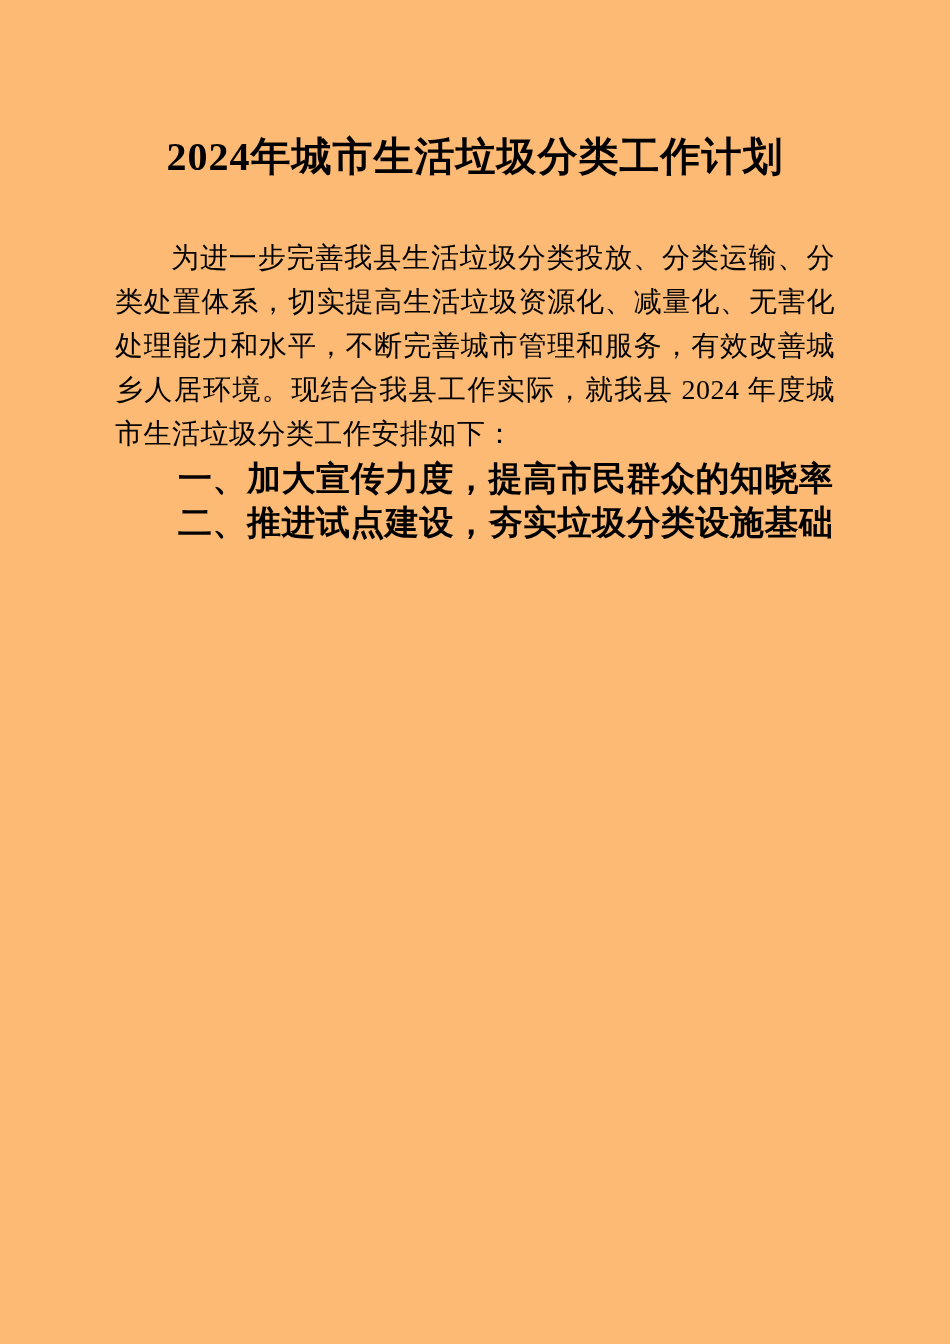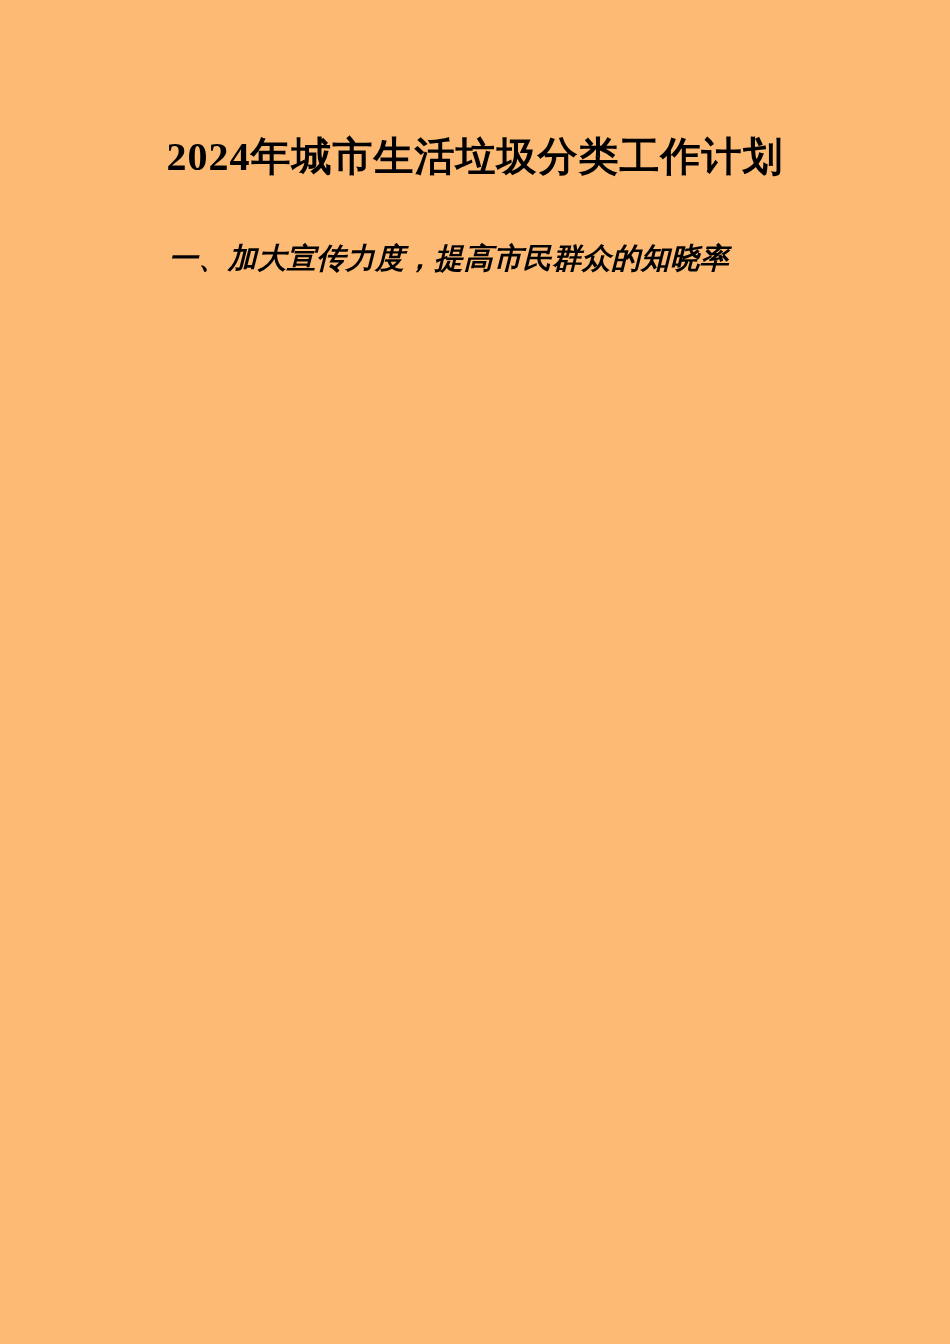--- a/index.html
+++ b/index.html
@@ -36,33 +36,34 @@
     line-height: 44px;
     color: #000000;
     text-align: justify;
     text-indent: 2em;
     margin: 0;
     letter-spacing: 0.5px;
   }
   .section-heading {
     font-family: "Liberation Sans", "DejaVu Sans", sans-serif;
     font-weight: 700;
-    font-size: 29px;
+    font-size: 34px;
     line-height: 44px;
     color: #000000;
     text-indent: 1.85em;
     margin: 0;
     letter-spacing: 0.5px;
-    font-style: italic;
   }
 </style>
 </head>
 <body>
 
 <div class="page">
   <h1 class="doc-title">2024年城市生活垃圾分类工作计划</h1>
 
+  <p class="body-para">为进一步完善我县生活垃圾分类投放、分类运输、分类处置体系，切实提高生活垃圾资源化、减量化、无害化处理能力和水平，不断完善城市管理和服务，有效改善城乡人居环境。现结合我县工作实际，就我县 2024 年度城市生活垃圾分类工作安排如下：</p>
 
   <h2 class="section-heading">一、加大宣传力度，提高市民群众的知晓率</h2>
 
 
+  <h2 class="section-heading">二、推进试点建设，夯实垃圾分类设施基础</h2>
 
 </div>
 
 </body></html>

